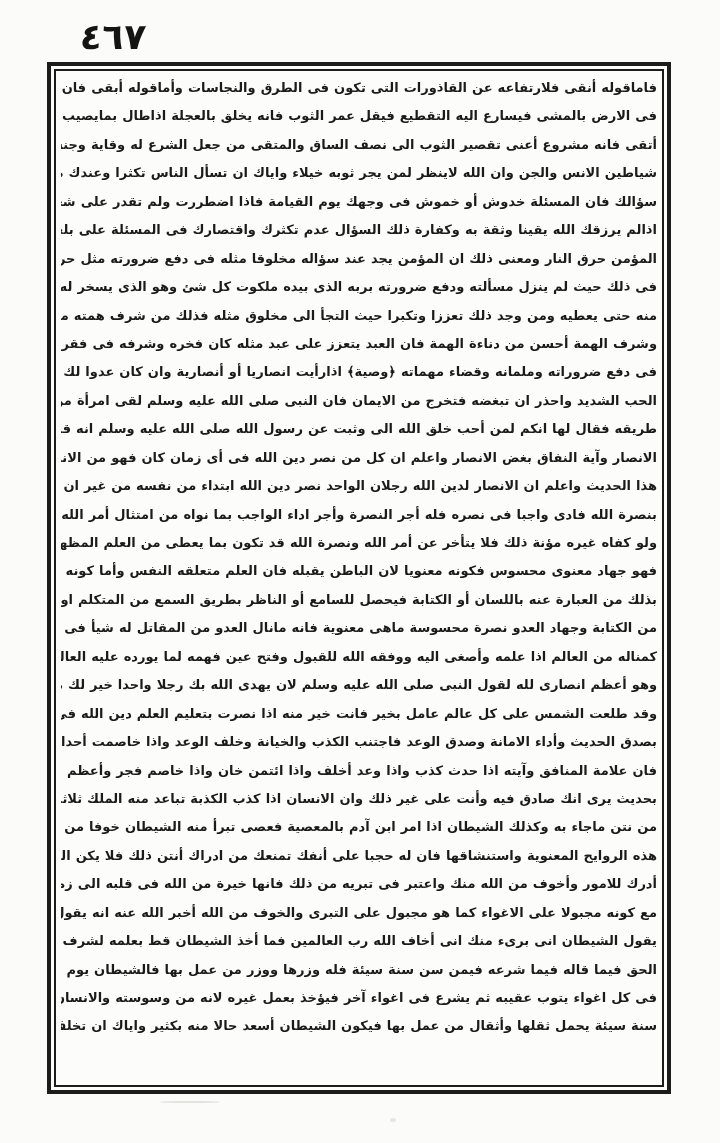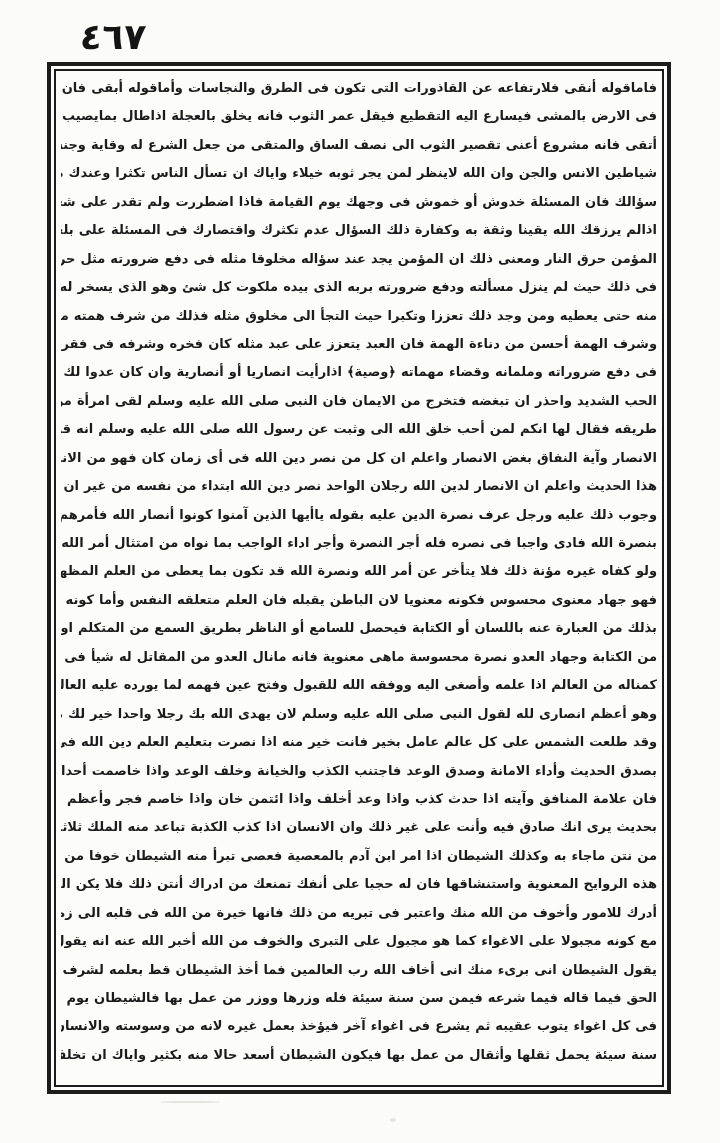--- a/index.html
+++ b/index.html
@@ -90,21 +90,20 @@
         <div class="line">اذالم يرزقك الله يقينا وثقة به وكفارة ذلك السؤال عدم تكثرك واقتصارك فى المسئلة على بلغة وقتك فان مسئلة</div>
         <div class="line">المؤمن حرق النار ومعنى ذلك ان المؤمن يجد عند سؤاله مخلوقا مثله فى دفع ضرورته مثل حرق النار فى قلبه من الحيا</div>
         <div class="line">فى ذلك حيث لم ينزل مسألته ودفع ضرورته بربه الذى بيده ملكوت كل شئ وهو الذى يسخر له هذا المسؤل</div>
         <div class="line">منه حتى يعطيه ومن وجد ذلك تعززا وتكبرا حيث التجأ الى مخلوق مثله فذلك من شرف همته من حيث لايشعر</div>
         <div class="line">وشرف الهمة أحسن من دناءة الهمة فان العبد يتعزز على عبد مثله كان فخره وشرفه فى فقره الى سيده وسؤاله</div>
         <div class="line">فى دفع ضروراته وملمانه وقضاء مهماته ﴿وصية﴾ اذارأيت انصاريا أو أنصارية وان كان عدوا لك فلتحبه</div>
         <div class="line">الحب الشديد واحذر ان تبغضه فتخرج من الايمان فان النبى صلى الله عليه وسلم لقى امرأة من الانصار فى</div>
         <div class="line">طريقه فقال لها انكم لمن أحب خلق الله الى وثبت عن رسول الله صلى الله عليه وسلم انه قال آية الايمان حب</div>
         <div class="line">الانصار وآية النفاق بغض الانصار واعلم ان كل من نصر دين الله فى أى زمان كان فهو من الانصار وهو داخل فى حكم</div>
         <div class="line">هذا الحديث واعلم ان الانصار لدين الله رجلان الواحد نصر دين الله ابتداء من نفسه من غير ان يعرف</div>
-        <div class="line">وجوب ذلك عليه ورجل عرف نصرة الدين عليه بقوله ياأيها الذين آمنوا كونوا أنصار الله فأمرهم</div>
         <div class="line">بنصرة الله فادى واجبا فى نصره فله أجر النصرة وأجر اداء الواجب بما نواه من امتثال أمر الله فى ذلك وتعين عليه</div>
         <div class="line">ولو كفاه غيره مؤنة ذلك فلا يتأخر عن أمر الله ونصرة الله قد تكون بما يعطى من العلم المظهر للحق الدافع للباطل</div>
         <div class="line">فهو جهاد معنوى محسوس فكونه معنويا لان الباطن يقبله فان العلم متعلقه النفس وأما كونه محسوسا فبما يتعلق</div>
         <div class="line">بذلك من العبارة عنه باللسان أو الكتابة فيحصل للسامع أو الناظر بطريق السمع من المتكلم او بطريق النظر</div>
         <div class="line">من الكتابة وجهاد العدو نصرة محسوسة ماهى معنوية فانه مانال العدو من المقاتل له شيأ فى الباطن برده عن اعتقاده</div>
         <div class="line">كمناله من العالم اذا علمه وأصغى اليه ووفقه الله للقبول وفتح عين فهمه لما يورده عليه العالم فى تعليمه وهى أعظم نصرة</div>
         <div class="line">وهو أعظم انصارى لله لقول النبى صلى الله عليه وسلم لان يهدى الله بك رجلا واحدا خير لك مما طلعت عليه الشمس</div>
         <div class="line">وقد طلعت الشمس على كل عالم عامل بخير فانت خير منه اذا نصرت بتعليم العلم دين الله فى نفس هذا المخاطب وعليك</div>
         <div class="line">بصدق الحديث وأداء الامانة وصدق الوعد فاجتنب الكذب والخيانة وخلف الوعد واذا خاصمت أحدا فلا تفجر عليه</div>
         <div class="line">فان علامة المنافق وآيته اذا حدث كذب واذا وعد أخلف واذا ائتمن خان واذا خاصم فجر وأعظم الخيانة ان تحدث أخاك</div>

